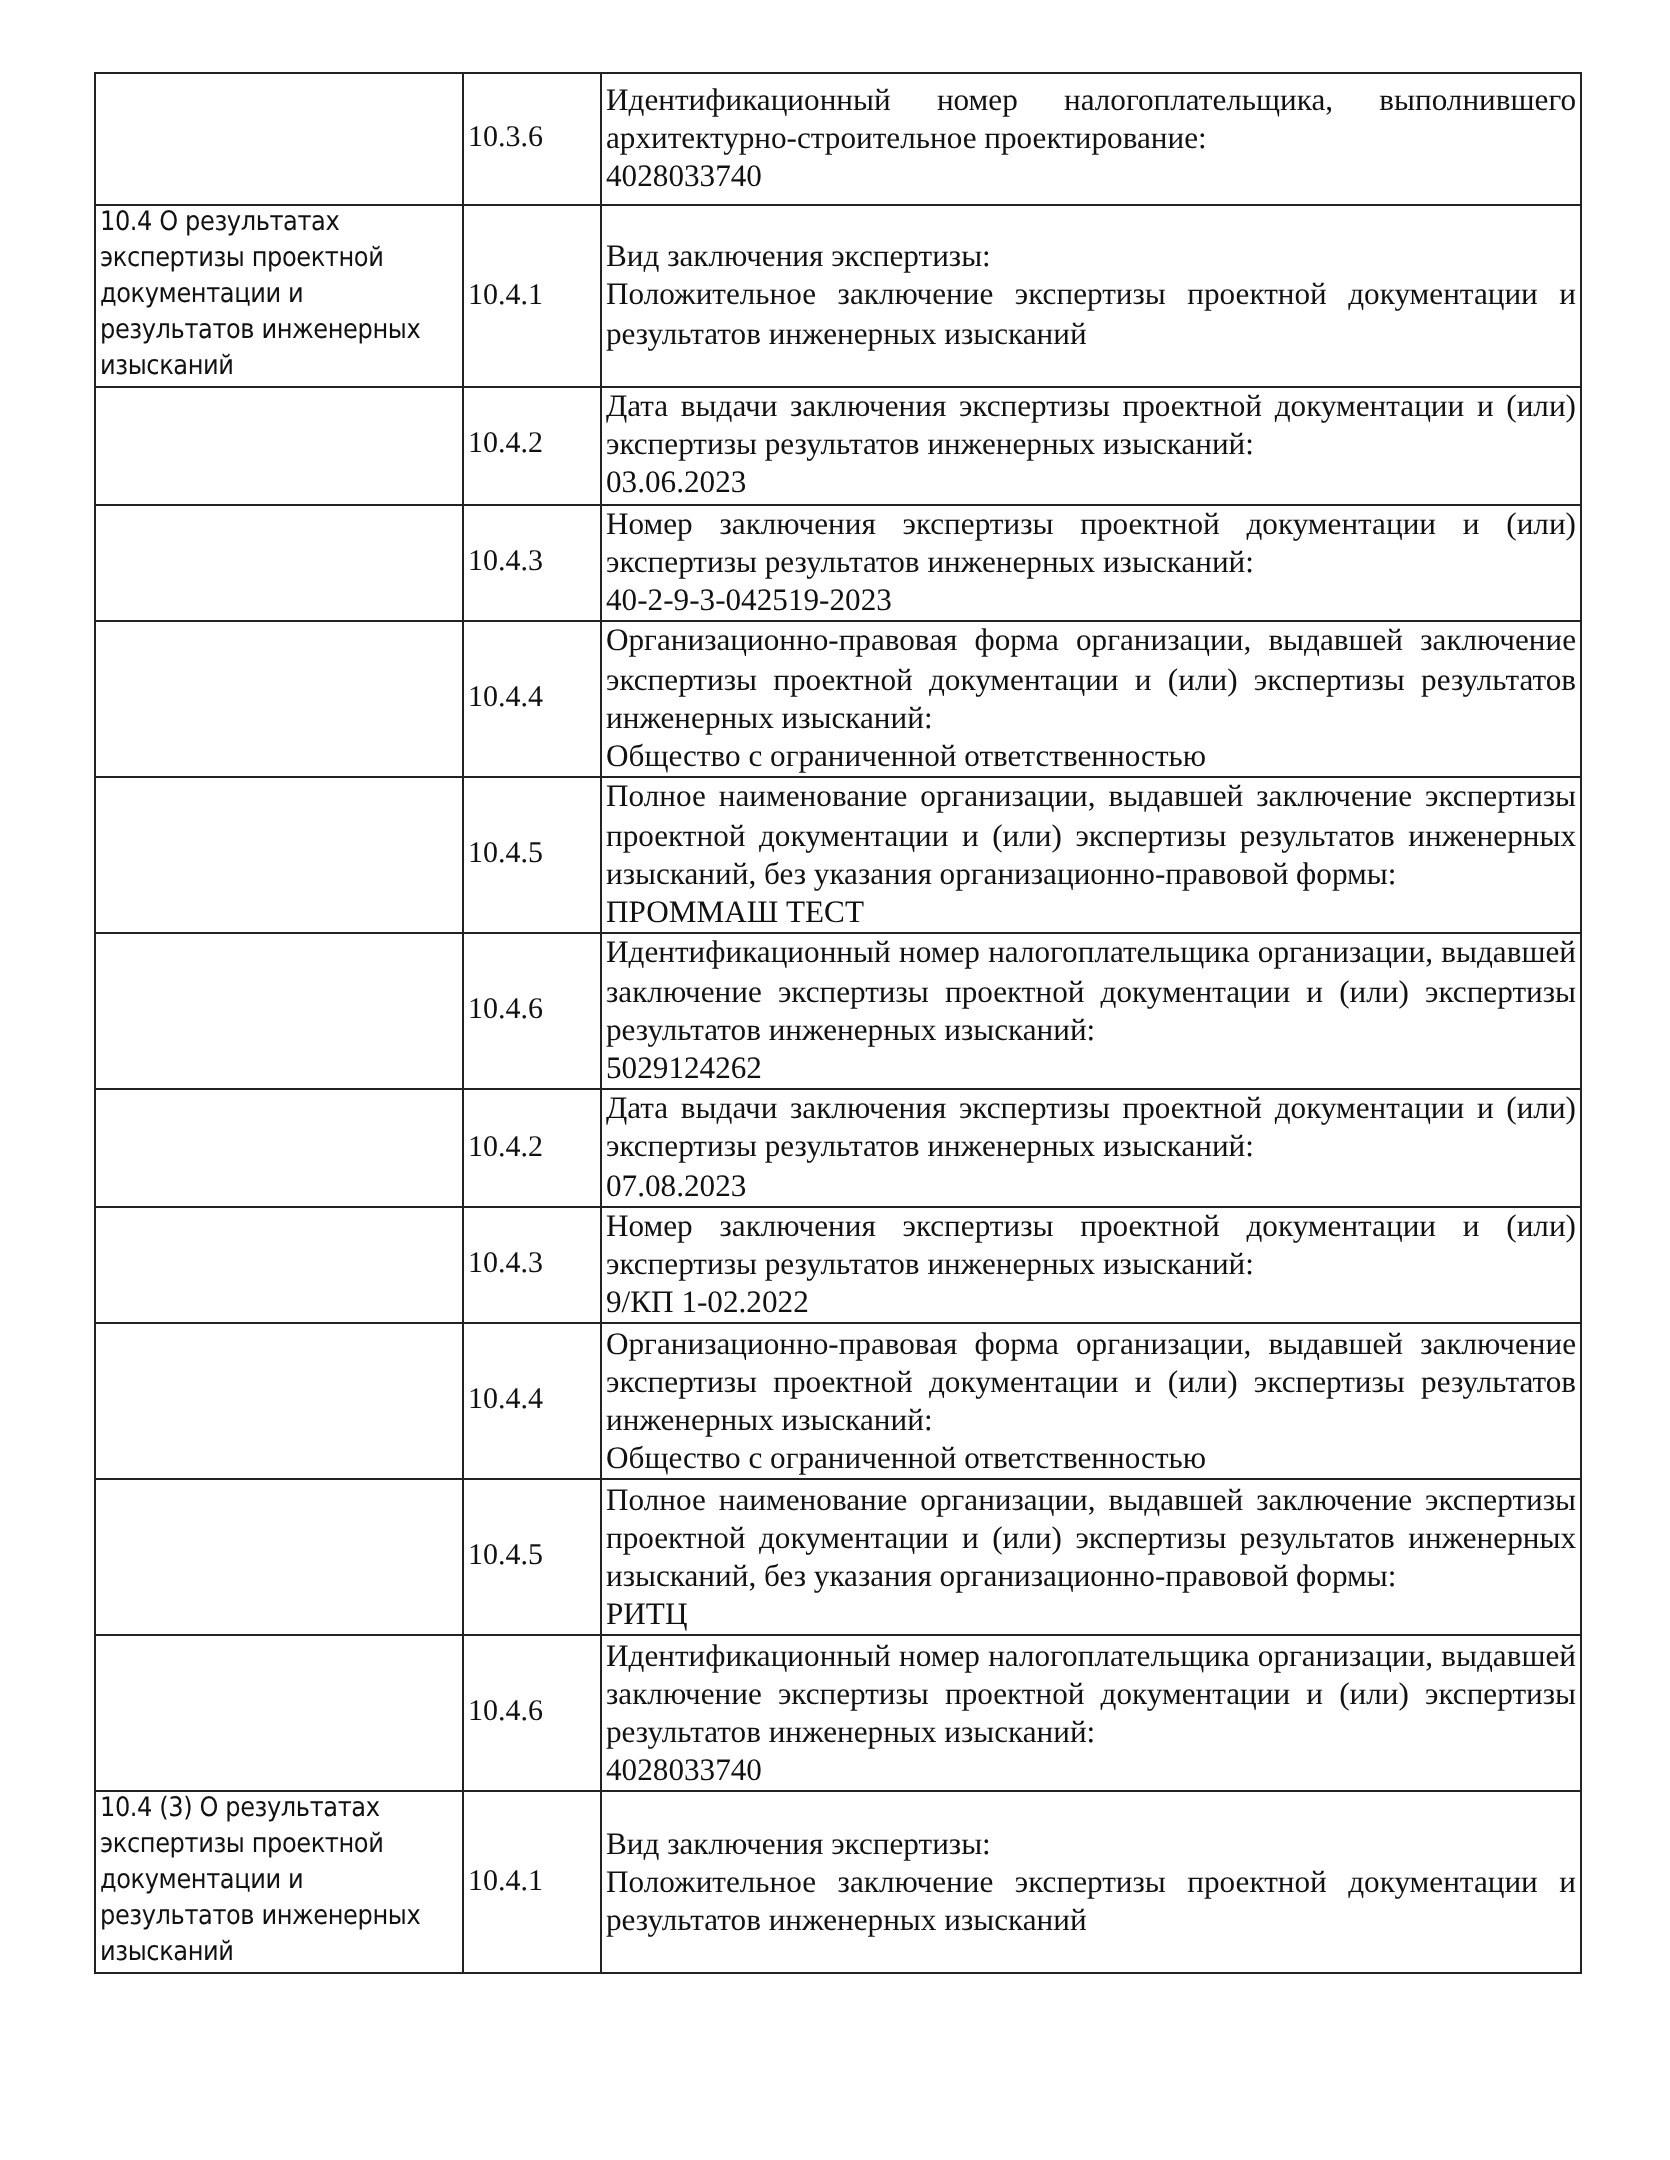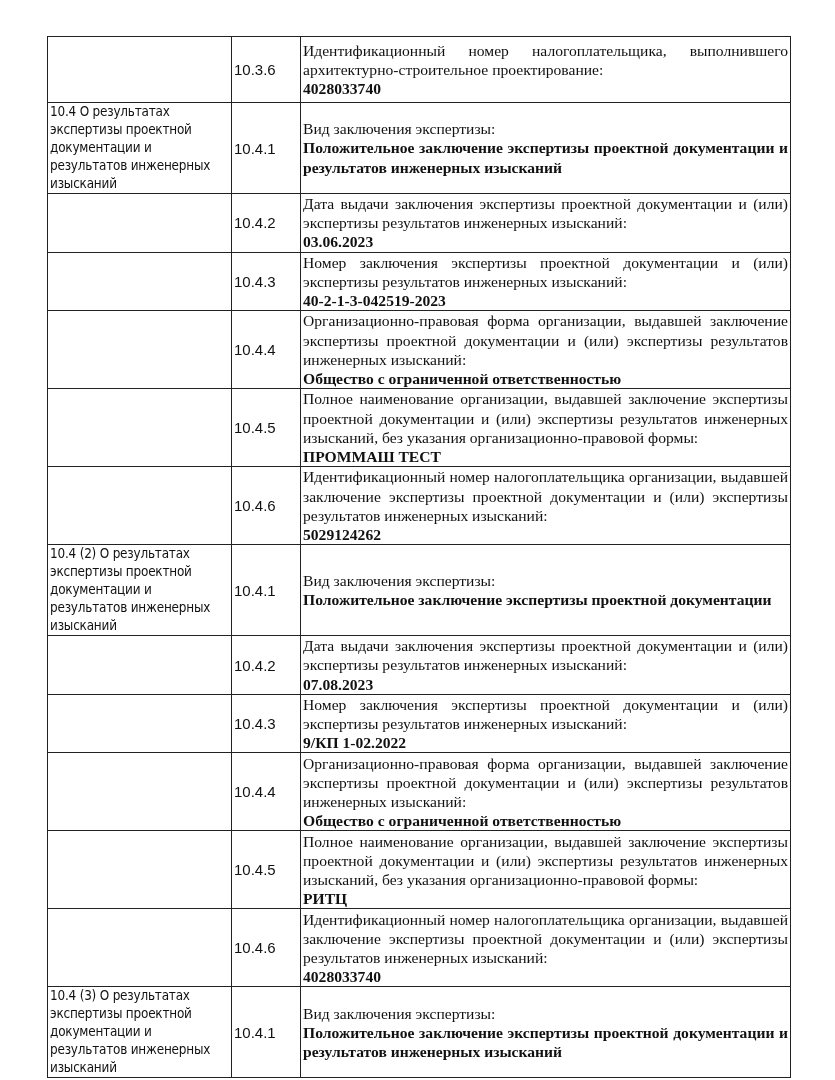--- a/index.html
+++ b/index.html
@@ -12,29 +12,29 @@
   table.doc td { border: 1.3px solid #222; vertical-align: middle; padding: 0 2px; }
   col.c1 { width: 184px; } col.c2 { width: 69px; } col.c3 { width: 490px; }
   td.sec {
     font-family: "DejaVu Sans Condensed", "DejaVu Sans", sans-serif;
     font-size: 13.4px; line-height: 18px; letter-spacing: -0.2px;
     padding-left: 1px; padding-right: 0;
     font-stretch: condensed;
     margin-top: 44px;
   }
   td.num {
-    font-family: Liberation Sans, sans-serif; font-size: 15px; line-height: 19px;
+    font-family: Liberation Serif, serif; font-size: 15px; line-height: 19px;
     padding-left: 2px;
   }
   td.desc {
     font-family: "Liberation Serif", serif; font-size: 15.6px; line-height: 19.2px;
     padding: 1px 3px 1px 3px; text-align: justify; margin-top: 16px;
   }
   .lbl { display: block; }
-  .val { display: block; font-weight: bold; }
+  .val { display: block; font-weight: normal; }
 </style>
 </head>
 <body>
 
 <table class="doc">
   <colgroup>
       <col class="c1">
       <col class="c2">
       <col class="c3">
     </colgroup>
@@ -61,21 +61,21 @@
         <td class="desc">
           <span class="lbl">Дата выдачи заключения экспертизы проектной документации и (или) экспертизы результатов инженерных изысканий:</span>
           <span class="val">03.06.2023</span>
         </td>
       </tr>
       <tr style="height: 58px;">
         <td class="sec"></td>
         <td class="num">10.4.3</td>
         <td class="desc">
           <span class="lbl">Номер заключения экспертизы проектной документации и (или) экспертизы результатов инженерных изысканий:</span>
-          <span class="val">40-2-1-3-042519-2023</span>
+          <span class="val">40-2-9-3-042519-2023</span>
         </td>
       </tr>
       <tr style="height: 78px;">
         <td class="sec"></td>
         <td class="num">10.4.4</td>
         <td class="desc">
           <span class="lbl">Организационно-правовая форма организации, выдавшей заключение экспертизы проектной документации и (или) экспертизы результатов инженерных изысканий:</span>
           <span class="val">Общество с ограниченной ответственностью</span>
         </td>
       </tr>
@@ -86,28 +86,20 @@
           <span class="lbl">Полное наименование организации, выдавшей заключение экспертизы проектной документации и (или) экспертизы результатов инженерных изысканий, без указания организационно-правовой формы:</span>
           <span class="val">ПРОММАШ ТЕСТ</span>
         </td>
       </tr>
       <tr style="height: 78px;">
         <td class="sec"></td>
         <td class="num">10.4.6</td>
         <td class="desc">
           <span class="lbl">Идентификационный номер налогоплательщика организации, выдавшей заключение экспертизы проектной документации и (или) экспертизы результатов инженерных изысканий:</span>
           <span class="val">5029124262</span>
-        </td>
-      </tr>
-      <tr style="height: 84px;">
-        <td class="sec">10.4 (2) О результатах экспертизы проектной документации и результатов инженерных изысканий</td>
-        <td class="num">10.4.1</td>
-        <td class="desc">
-          <span class="lbl">Вид заключения экспертизы:</span>
-          <span class="val">Положительное заключение экспертизы проектной документации</span>
         </td>
       </tr>
       <tr style="height: 58px;">
         <td class="sec"></td>
         <td class="num">10.4.2</td>
         <td class="desc">
           <span class="lbl">Дата выдачи заключения экспертизы проектной документации и (или) экспертизы результатов инженерных изысканий:</span>
           <span class="val">07.08.2023</span>
         </td>
       </tr>

